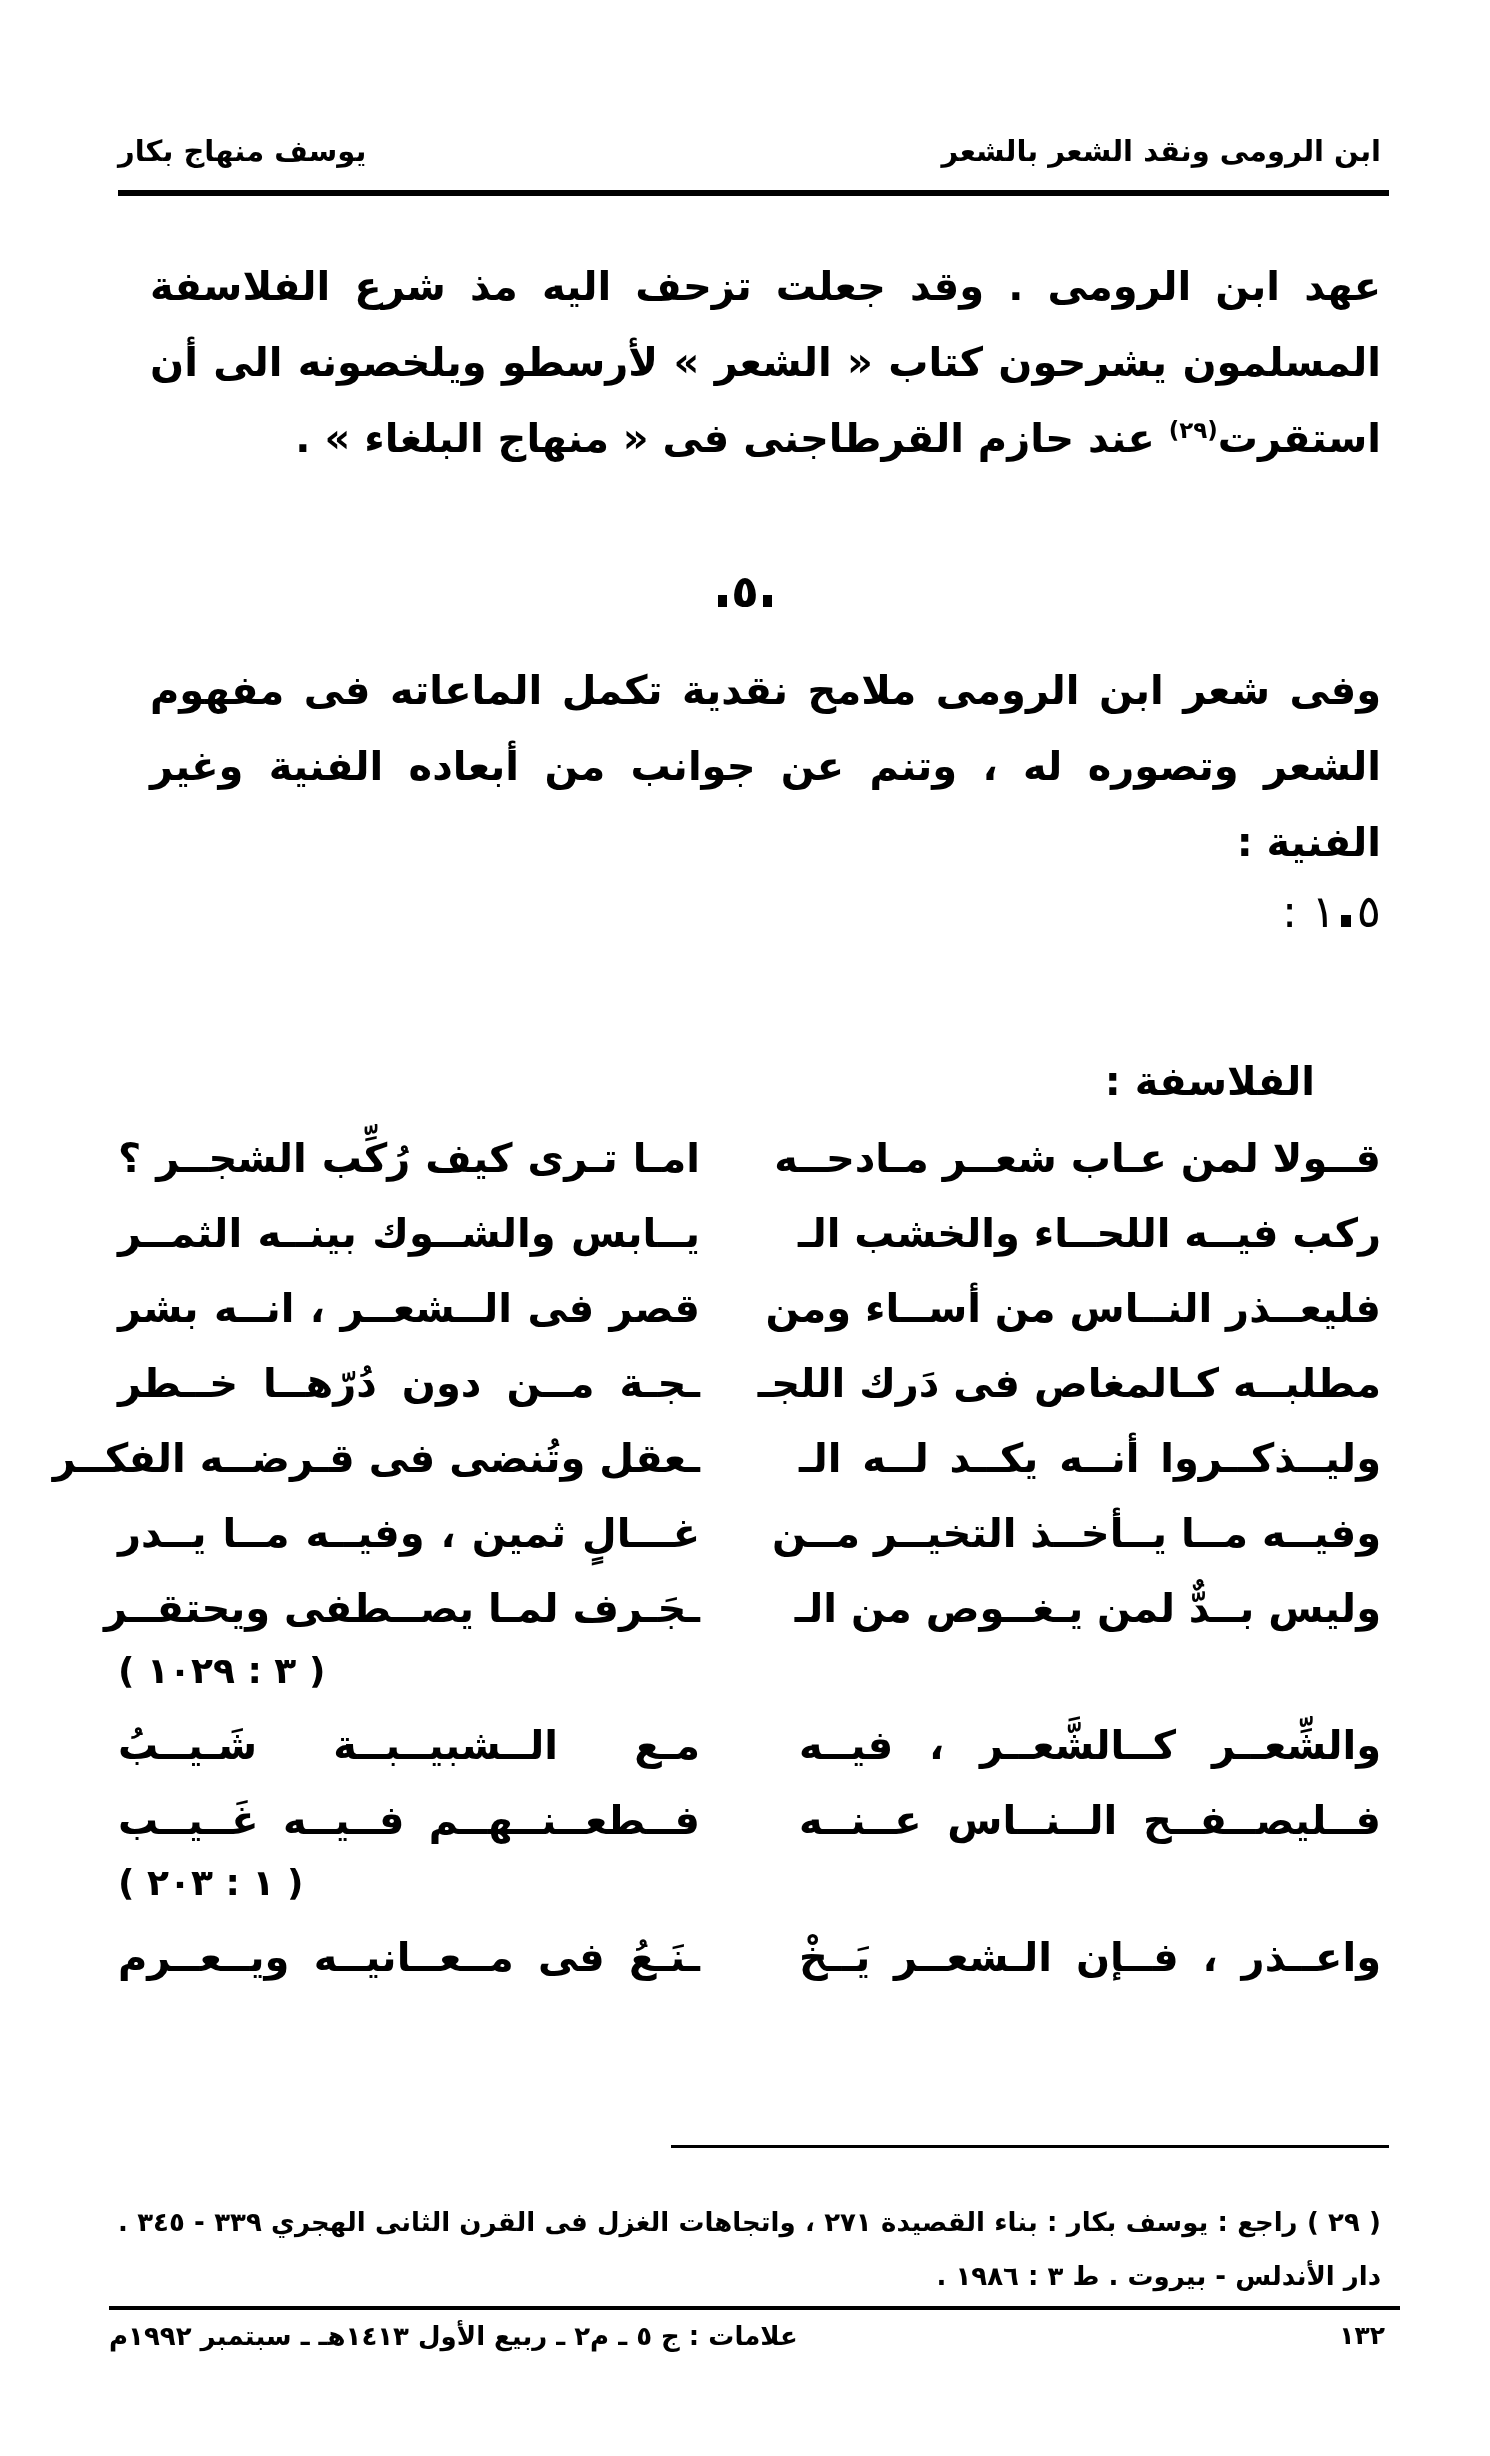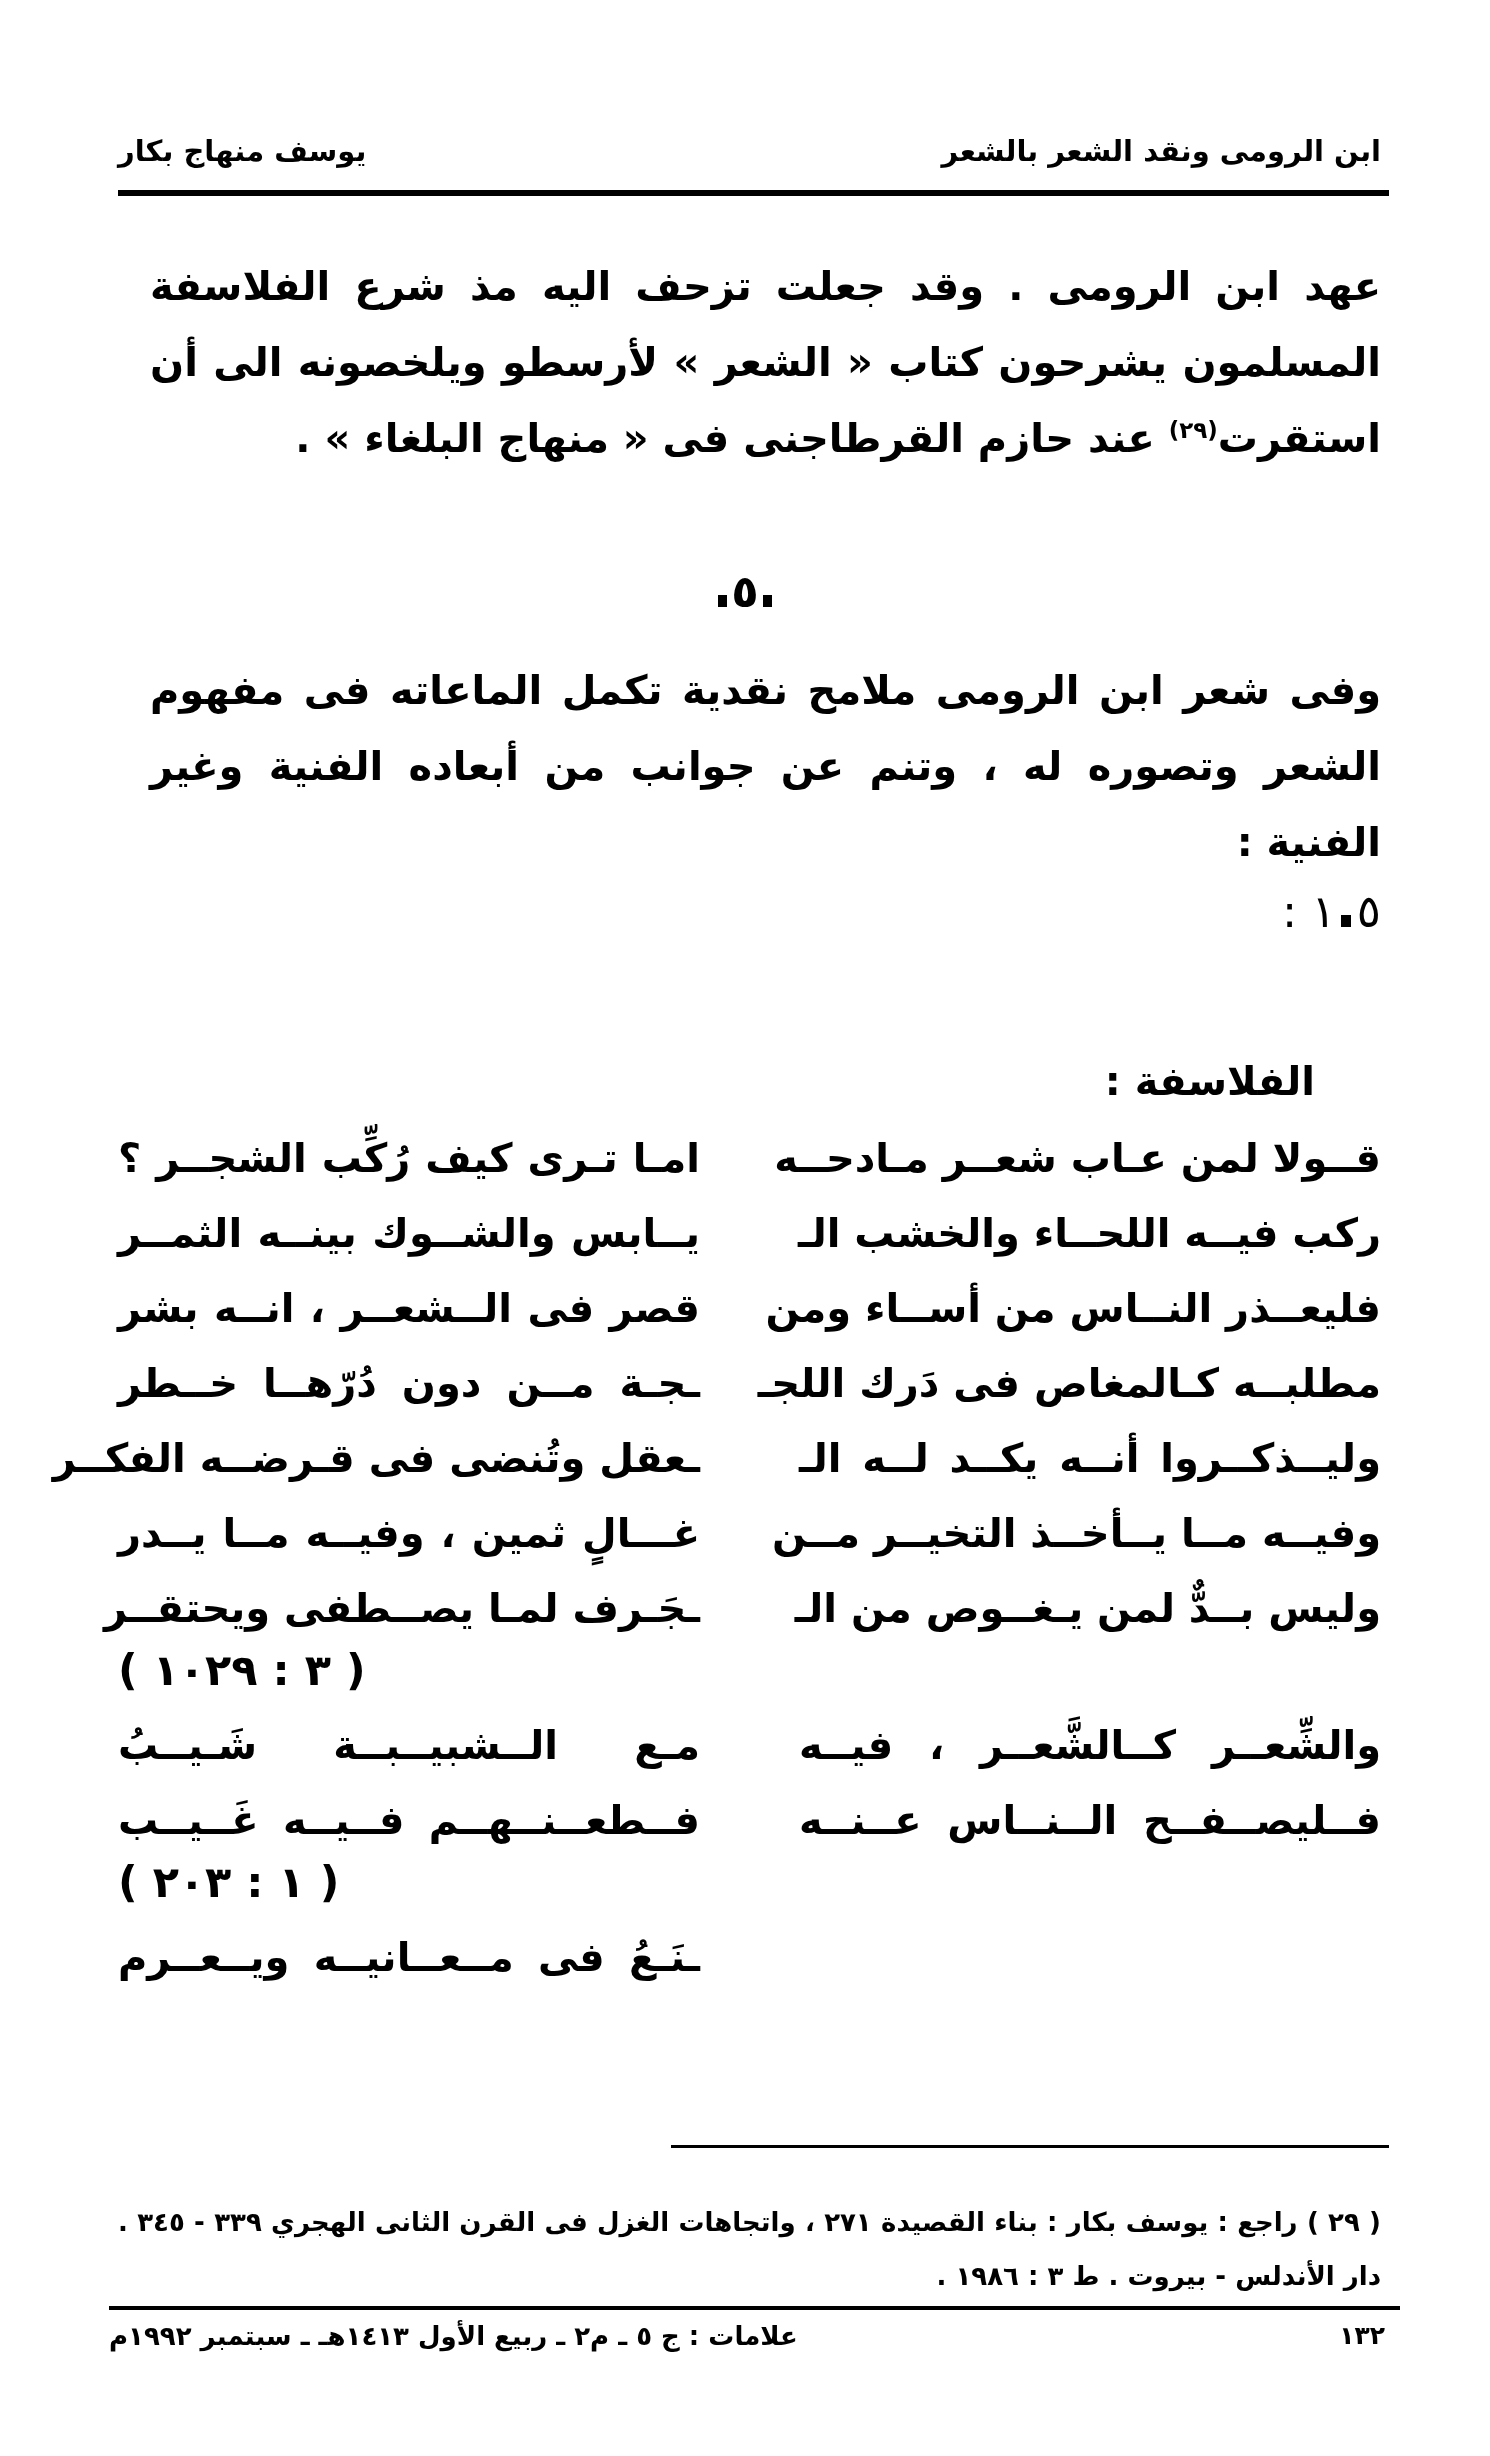--- a/index.html
+++ b/index.html
@@ -129,21 +129,21 @@
     .hemi-left {
       position: absolute;
       left: 0;
       width: 582px;
       text-align: justify;
       text-align-last: justify;
     }
     .citation {
       position: relative;
       height: 62px;
-      font-size: 43px;
+      font-size: 36px;
       font-weight: bold;
       line-height: 49px;
     }
     .citation span {
       position: absolute;
       left: 0;
       direction: rtl;
     }
 
     
@@ -259,20 +259,21 @@
         <span class="hemi-right">فــليصــفــح الــنــاس عــنــه</span>
         <span class="hemi-left">فــطعــنــهــم فــيــه غَــيــب</span>
       </div>
       <div class="citation">
         <span>( ١ : ٢٠٣ )</span>
       </div>
     </div>
 
     <div>
       <div class="verse-line">
+        <span class="hemi-right">واعــذر ، فــإن الـشعــر يَــخْ</span>
         <span class="hemi-left">ـنَـعُ فى مــعــانيــه ويــعــرم</span>
       </div>
     </div>
   </div>
 
   <div class="abs footnote-rule"></div>
   <div class="abs footnote">( ٢٩ ) راجع : يوسف بكار : بناء القصيدة ٢٧١ ، واتجاهات الغزل فى القرن الثانى الهجري ٣٣٩ - ٣٤٥ . دار الأندلس - بيروت . ط ٣ : ١٩٨٦ .</div>
 
   <div class="abs footer-rule"></div>
   <div class="abs footer-issue">علامات : ج ٥ ـ م٢ ـ ربيع الأول ١٤١٣هـ ـ سبتمبر ١٩٩٢م</div>

